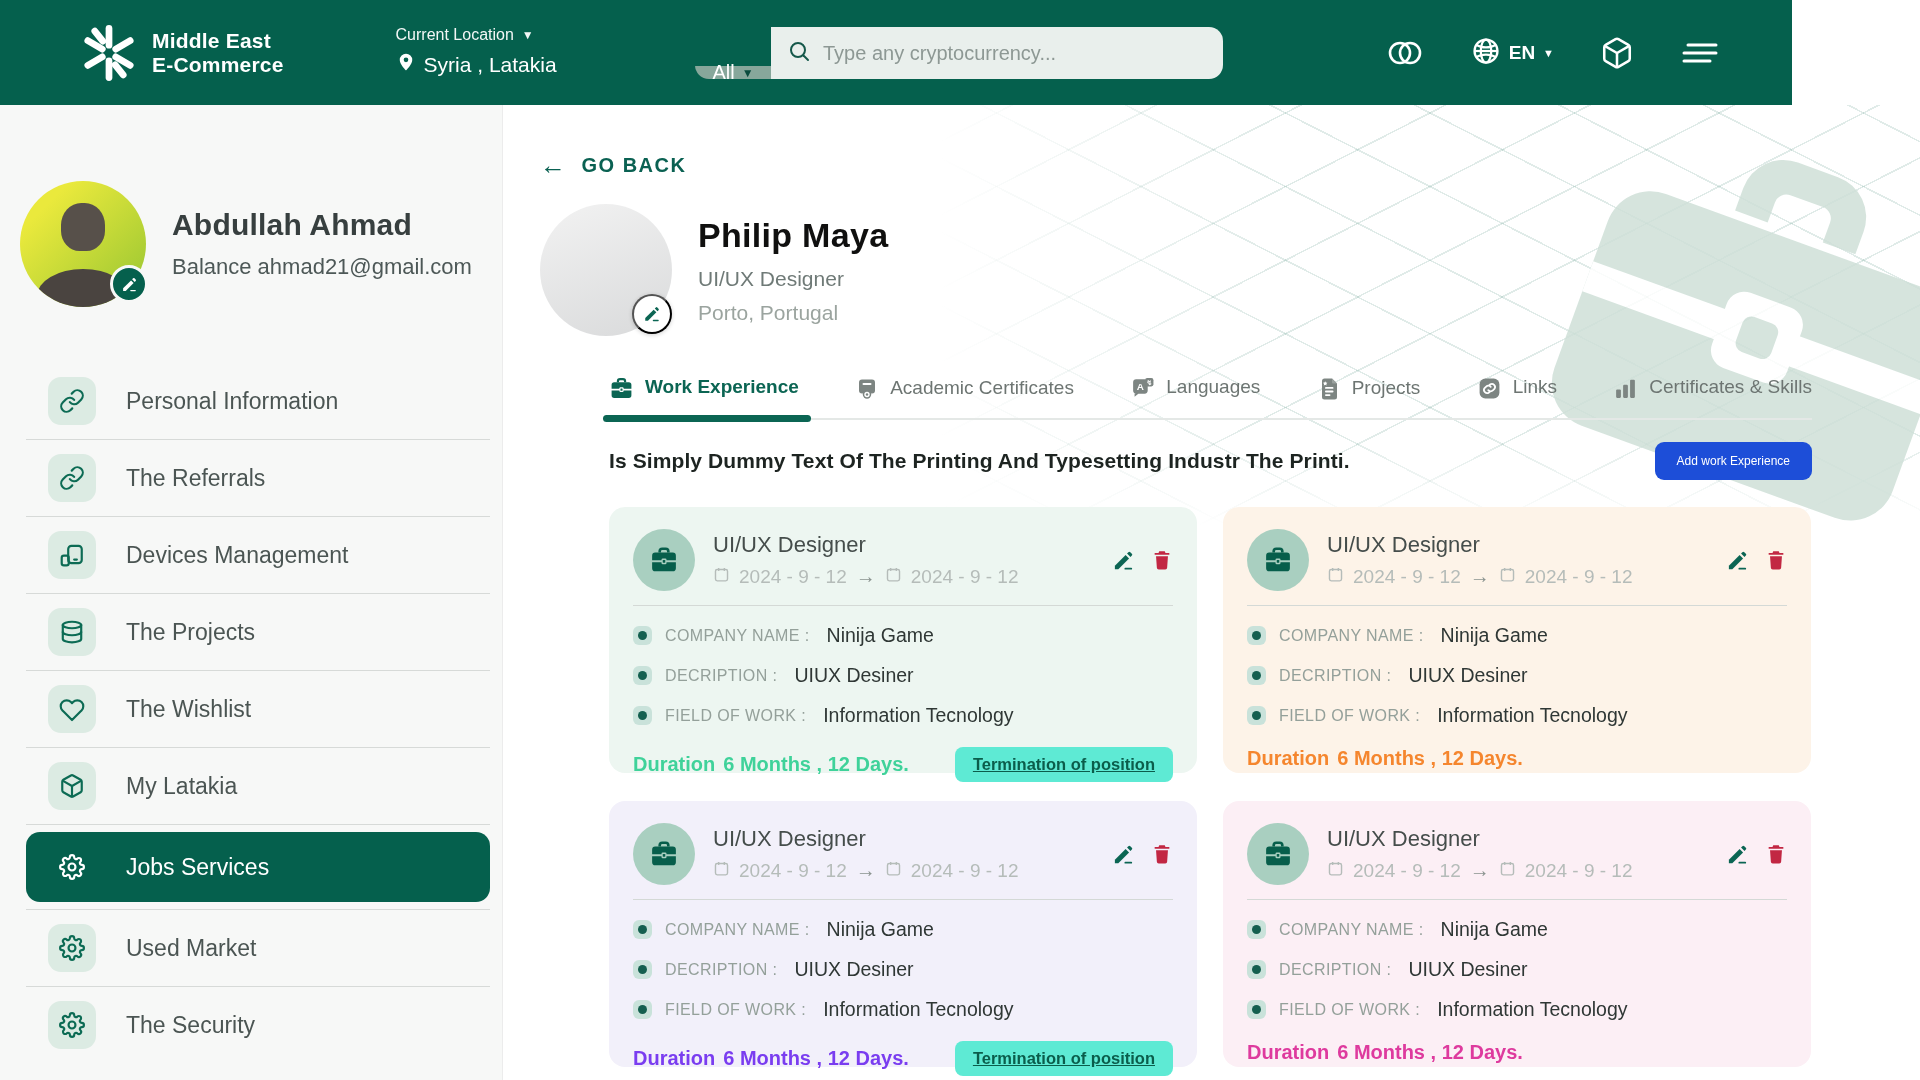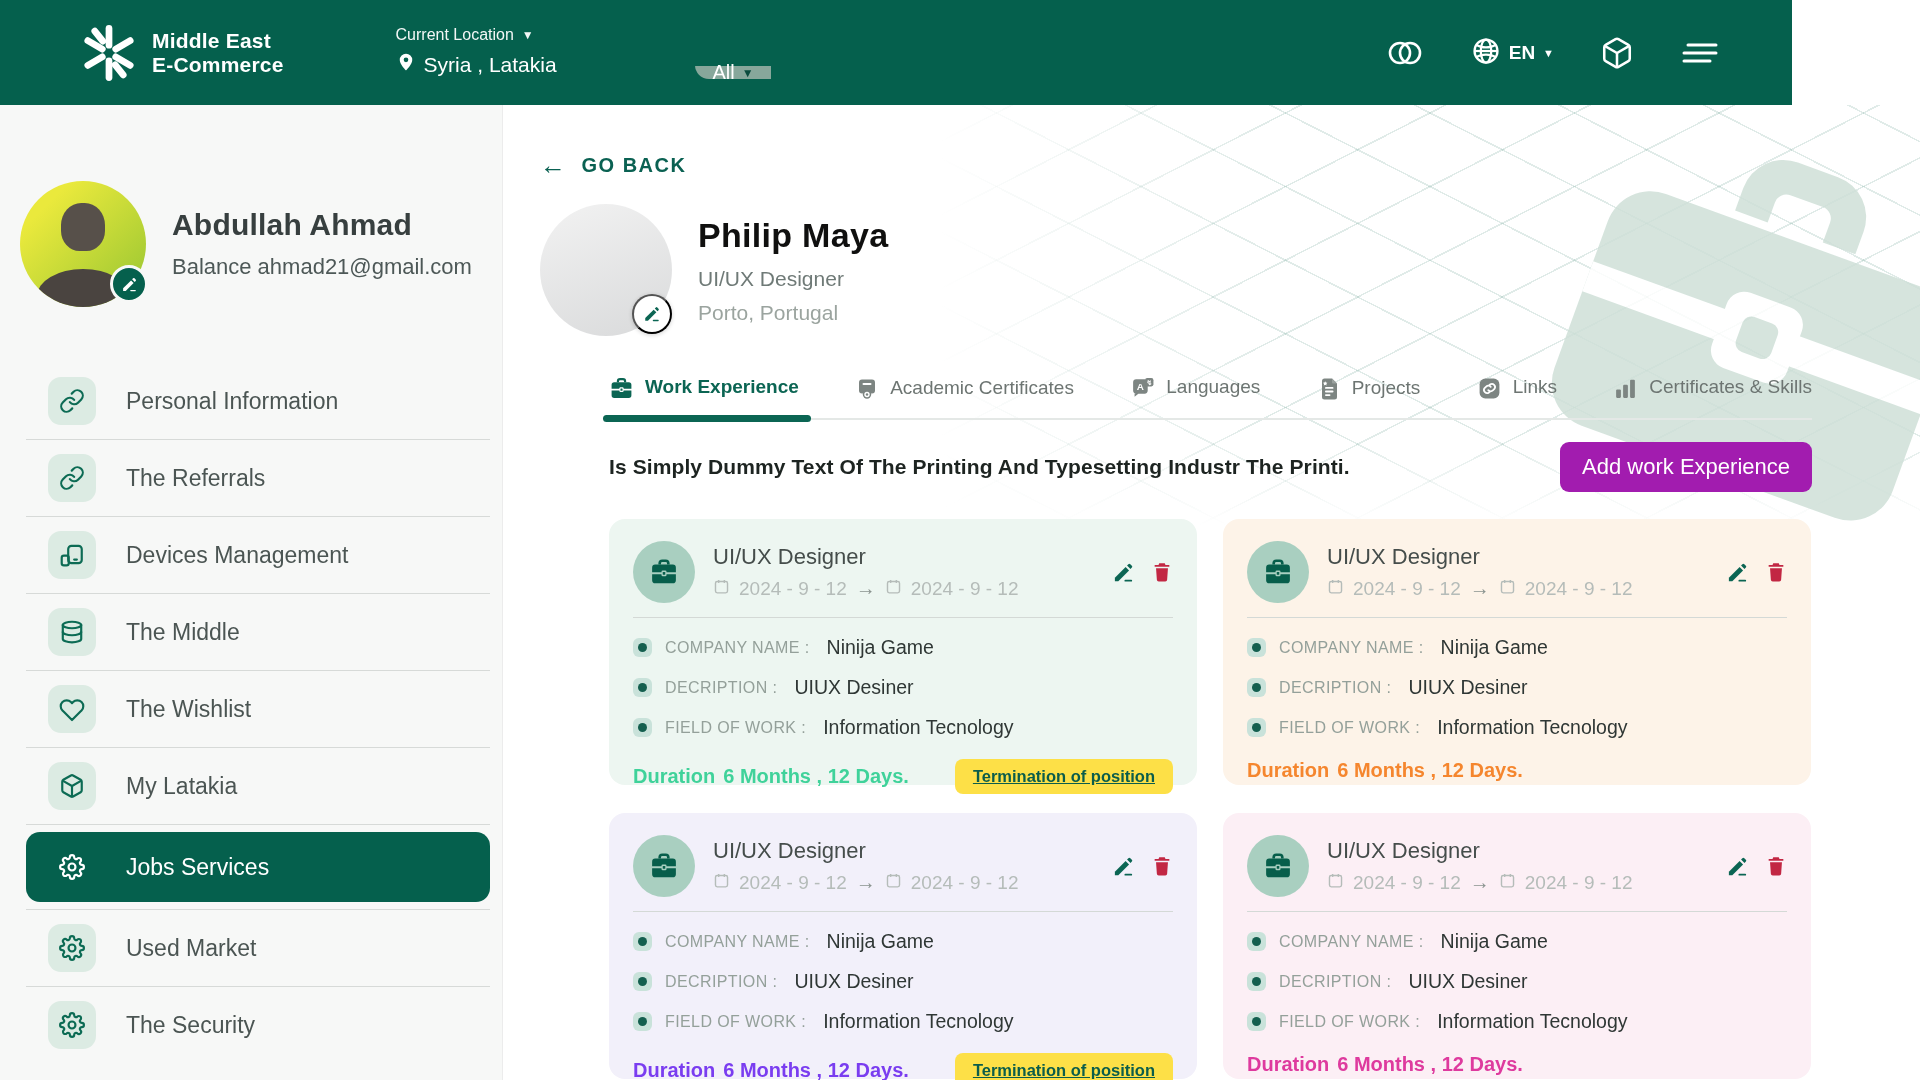--- a/index.html
+++ b/index.html
@@ -88,22 +88,22 @@
   .tab { display:flex; align-items:flex-start; gap:11px; padding-bottom:17px; background:none; border:none;
     cursor:pointer; color:#6d7572; font-size:19px; position:relative; }
   .tab .ticon { color:#7d8582; display:flex; }
   .tab.active { color:#0b6553; font-weight:700; }
   .tab.active .ticon { color:#0b6553; }
   .tab.active::after { content:""; position:absolute; left:-6px; right:-12px; bottom:-4px;
     height:7px; border-radius:4px; background:#0b6553; }
 
   .sub-row { display:flex; align-items:center; justify-content:space-between; margin-top:22px; }
   .subtitle { font-size:21px; font-weight:700; color:#1d2421; letter-spacing:.1px; }
-  .add-btn { background:#a21caf; color:#fff; border:none; border-radius:9px; cursor:pointer;
-    font-size:22px; padding:12px 22px; font-family:"Liberation Sans",sans-serif; }
+  .add-btn { background:#1d4ed8; color:#fff; border:none; border-radius:9px; cursor:pointer;
+    font-size:12px; padding:12px 22px; font-family:"Liberation Sans",sans-serif; }
 
   
   .cards { margin-top:27px; display:grid; grid-template-columns:588px 588px; gap:28px 26px; }
   .card { border-radius:16px; padding:22px 24px 24px; background:var(--bg); height:266px; }
   .card-head { display:flex; align-items:center; gap:18px; }
   .card-badge { width:62px; height:62px; border-radius:50%; background:#a9cfc0;
     display:flex; align-items:center; justify-content:center; color:#075e4b; flex:0 0 auto; }
   .card-title { font-size:22px; color:#454d4b; font-weight:500; }
   .card-dates { display:flex; align-items:center; gap:9px; margin-top:7px; color:#b5bcb9; font-size:19px; }
   .card-dates .arr { color:#8a938f; font-size:20px; }
@@ -113,21 +113,21 @@
   .fields { list-style:none; margin-top:18px; display:flex; flex-direction:column; gap:17px; }
   .field { display:flex; align-items:center; gap:13px; }
   .bullet { width:19px; height:19px; border-radius:6px; background:#c9e2da; position:relative; flex:0 0 auto; }
   .bullet::after { content:""; position:absolute; left:5px; top:5px; width:9px; height:9px;
     border-radius:50%; background:#145f4f; }
   .f-label { font-size:16px; color:#94a09a; letter-spacing:.4px; }
   .f-value { font-size:19.5px; color:#2f3735; font-weight:500; margin-left:4px; }
   .card-foot { display:flex; align-items:center; justify-content:space-between; margin-top:20px; }
   .duration { font-size:20px; font-weight:700; color:var(--accent); }
   .duration .dv { margin-left:8px; }
-  .term-btn { background:#fde047; border:none; border-radius:8px; padding:8px 18px; cursor:pointer;
+  .term-btn { background:#5eead4; border:none; border-radius:8px; padding:8px 18px; cursor:pointer;
     font-size:16.5px; font-weight:700; color:#0b5d4b; text-decoration:underline;
     font-family:"Liberation Sans",sans-serif; }
   .card--mint  { --bg:#edf6f1; --accent:#3fd29a; }
   .card--cream { --bg:#fdf3e8; --accent:#f5862e; }
   .card--lav   { --bg:#f2f0fa; --accent:#7a3df0; }
   .card--pink  { --bg:#fceff5; --accent:#de3a9e; }
 </style>
 </head>
 <body>
 
@@ -164,20 +164,29 @@
       </span>
       <span>Syria , Latakia</span>
     </div>
   </div>
 
   <div class="searchbar">
     <button class="search-filter">
       <span>All</span>
       <span class="caret">▼</span>
     </button>
+    <div class="search-field">
+      <span>
+        <svg width="24" height="24" viewBox="0 0 24 24" fill="none" stroke="#15584a" stroke-width="2" stroke-linecap="round">
+          <circle cx="11" cy="11" r="7"></circle>
+            <line x1="16.5" y1="16.5" x2="21" y2="21"></line>
+        </svg>
+      </span>
+      <input type="text" placeholder="Type any cryptocurrency..." style="">
+    </div>
   </div>
 
   <div class="header-right">
     <button class="hicon">
       <svg width="40" height="30" viewBox="0 0 40 30" fill="none" stroke="#fff" stroke-width="2.6">
         <circle cx="15" cy="15" r="10"></circle>
           <circle cx="25" cy="15" r="10"></circle>
       </svg>
     </button>
     <button class="hicon">
@@ -267,21 +276,21 @@
       </li>
     <li>
         <div class="nav-row">
       <span class="tile">
         <svg width="26" height="26" viewBox="0 0 24 24" fill="none" stroke="currentColor" stroke-width="2" stroke-linecap="round">
               <ellipse cx="12" cy="5.5" rx="8.5" ry="3"></ellipse>
               <path d="M20.5 12c0 1.66-3.8 3-8.5 3s-8.5-1.34-8.5-3"></path>
               <path d="M3.5 5.5v13c0 1.66 3.8 3 8.5 3s8.5-1.34 8.5-3v-13"></path>
             </svg>
       </span>
-      <span class="nav-label">The Middle</span>
+      <span class="nav-label">The Projects</span>
     </div>
       </li>
     <li>
         <div class="nav-row">
       <span class="tile">
         <svg width="26" height="26" viewBox="0 0 24 24" fill="none" stroke="currentColor" stroke-width="2" stroke-linejoin="round">
               <path d="M20.8 5.6a5.5 5.5 0 0 0-7.8 0L12 6.6l-1-1a5.5 5.5 0 0 0-7.8 7.8l1 1L12 22.2l7.8-7.8 1-1a5.5 5.5 0 0 0 0-7.8z"></path>
             </svg>
       </span>
       <span class="nav-label">The Wishlist</span>

